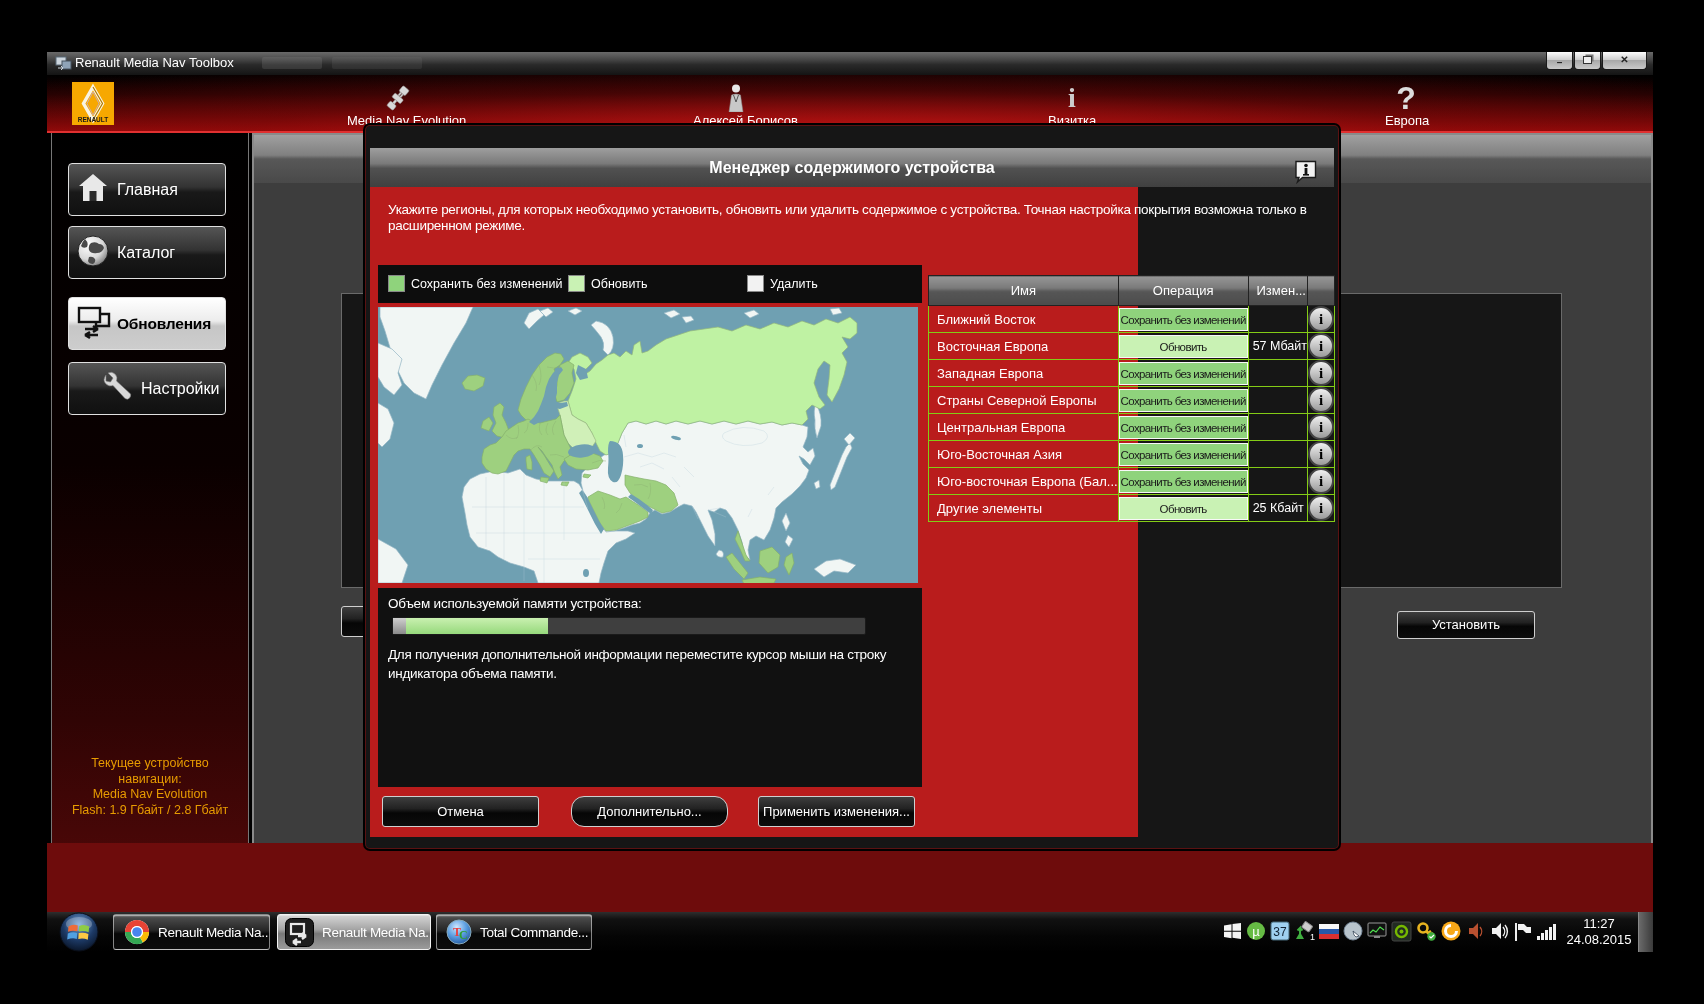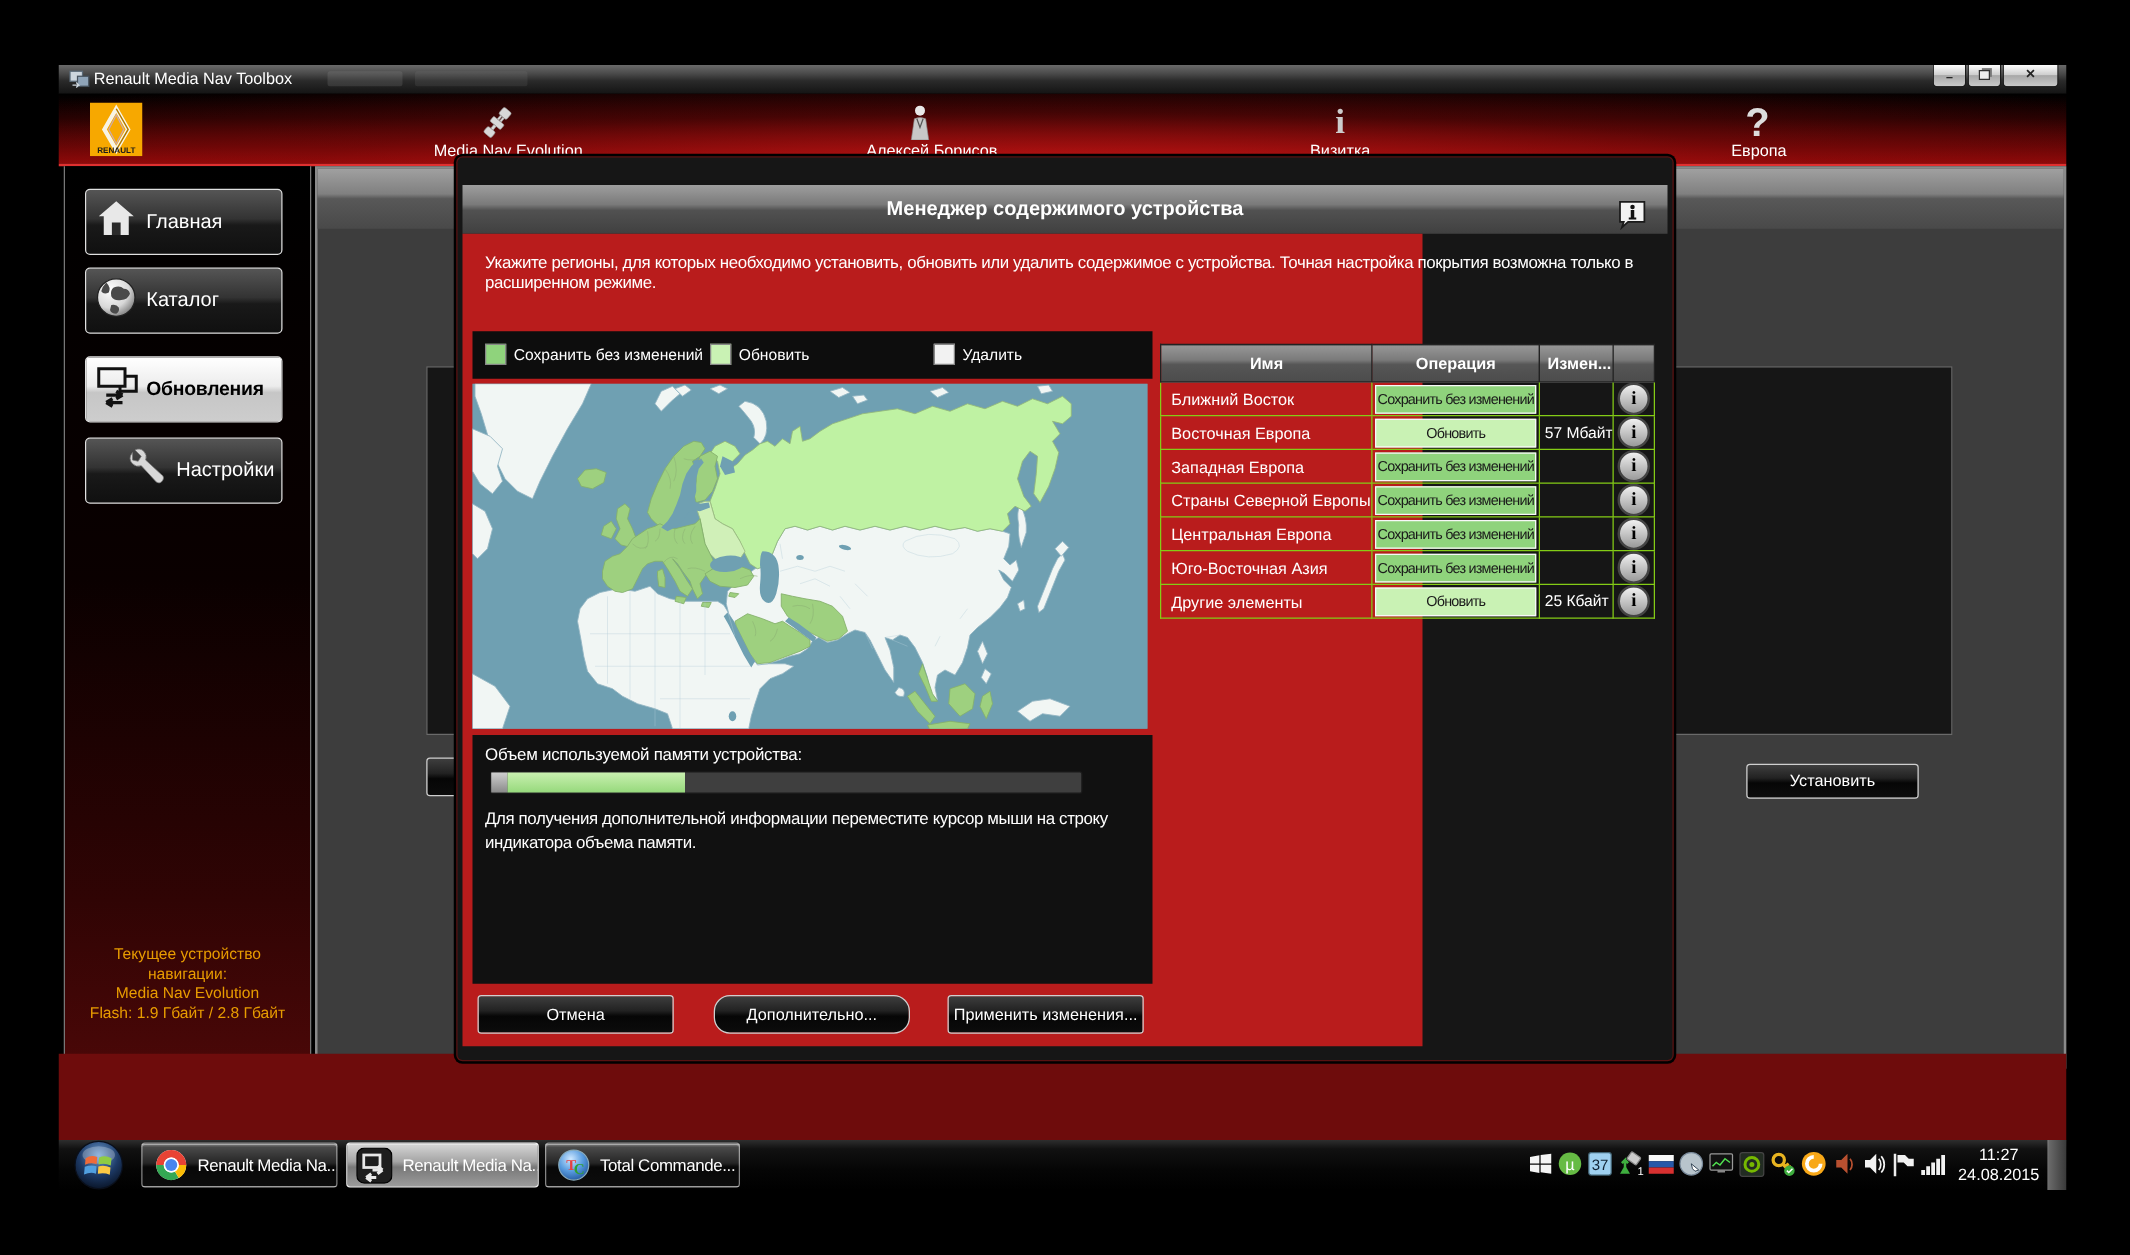--- a/index.html
+++ b/index.html
@@ -7,21 +7,21 @@
 #titlebar{left:47px;top:52px;width:1606px;height:23px;background:linear-gradient(180deg,#6a6a6a 0%,#4a4a4a 30%,#2a2a2a 55%,#141414 100%);}
 #titlebar .ttext{left:28px;top:3px;color:#fff;font-size:13px;}
 .winbtns{right:6px;top:0;height:17px;display:flex;}
 .winbtn{width:27px;height:18px;border:1px solid #1a1a1a;border-top:none;background:linear-gradient(180deg,#fdfdfd,#cfcfcf 45%,#a8a8a8 50%,#c9c9c9);border-radius:0 0 4px 4px;margin-left:1px;color:#222;font-size:10px;font-weight:bold;text-align:center;line-height:15px;}
 
 #redband{left:47px;top:75px;width:1606px;height:56px;background:radial-gradient(ellipse 1100px 80px at 50% 105%,rgba(205,22,22,0.8) 0%,rgba(150,12,12,0.35) 55%,rgba(120,8,8,0) 100%),linear-gradient(180deg,#000 0%,#1c0101 35%,#5e0505 75%,#8e0909 100%);}
 #redline{left:47px;top:131px;width:1606px;height:2px;background:#e03030;}
 .tblabel{color:#fff;font-size:13px;}
 
 #sidebar{left:51px;top:133px;width:198px;height:735px;background:linear-gradient(180deg,#000 0%,#0a0000 45%,#300404 80%,#4d0808 100%);border:1px solid #777;border-top:none;}
-.sbtn{left:68px;width:158px;height:53px;border:1px solid #e0e0e0;border-radius:4px;background:linear-gradient(180deg,#555 0%,#333 45%,#191919 55%,#101010 100%);color:#fff;display:flex;align-items:center;}
+.sbtn{left:68px;width:158px;height:53px;border:1px solid #e0e0e0;border-radius:4px;background:linear-gradient(180deg,#555 0%,#333 45%,#191919 55%,#101010 100%);color:#fff;display:flex;align-items:center;margin-top:12px;}
 .sbtn .lbl{font-size:16px;margin-left:6px;}
 .sbtn .ic{width:36px;text-align:center;margin-left:6px;}
 .sbtn.active{background:linear-gradient(180deg,#fff 0%,#ececec 45%,#c6c6c6 55%,#cdcdcd 100%);color:#000;}
 .sbtn.active .lbl{font-weight:bold;font-size:15.5px;letter-spacing:-0.2px;}
 #devinfo{left:51px;top:756px;width:198px;text-align:center;color:#e89c00;font-size:12.5px;line-height:15.5px;}
 
 #graywin{left:252px;top:133px;width:1401px;height:722px;border:2px solid #8a8a8a;background:#3d3d3d;}
 #graywin .header{left:0;top:0;width:100%;height:48px;background:linear-gradient(180deg,#a0a0a0 0%,#808080 42%,#585858 50%,#494949 100%);}
 #gw-blackpanel{left:87px;top:158px;width:1221px;height:295px;background:#161616;border:1px solid #6a6a6a;}
 .darkbtn{background:linear-gradient(180deg,#3e3e3e 0%,#222 40%,#060606 55%,#0c0c0c 100%);border:1px solid #cfcfcf;border-radius:3px;color:#fff;text-align:center;}
@@ -47,21 +47,21 @@
 #mapwrap{left:8px;top:120px;width:540px;height:276px;background:#6fa0b2;}
 #memory{left:8px;top:401px;width:544px;height:199px;background:#111;color:#fff;}
 #memory .mtitle{left:10px;top:8px;font-size:13.5px;letter-spacing:-0.2px;}
 #membar{left:14px;top:29px;width:474px;height:18px;background:#3f3f3f;border:1px solid #1a1a1a;border-radius:2px;}
 #membar .seg1{left:0;top:0;width:13px;height:16px;background:linear-gradient(180deg,#cfcfcf,#8a8a8a);}
 #membar .seg2{left:13px;top:0;width:142px;height:16px;background:linear-gradient(180deg,#c9f0b0,#96d97c);}
 #memory .mdesc{left:10px;top:57px;width:512px;font-size:13.5px;letter-spacing:-0.3px;line-height:19px;}
 .dlgbtn{top:609px;width:157px;height:31px;font-size:13px;line-height:29px;}
 
 #rtable{left:558px;top:88px;width:396px;border-collapse:collapse;color:#fff;font-size:13px;}
-#rtable th{background:linear-gradient(180deg,#969696 0%,#7a7a7a 40%,#565656 52%,#4c4c4c 100%);border:1px solid #222;font-weight:bold;height:30px;}
+#rtable th{background:linear-gradient(180deg,#969696 0%,#7a7a7a 40%,#565656 52%,#4c4c4c 100%);border:1px solid #222;font-weight:normal;height:30px;}
 #rtable td{border:1px solid #84cc16;height:26px;padding:0;white-space:nowrap;overflow:hidden;}
 #rtable td.nm{padding-left:8px;font-size:13px;}
 .gbtn{display:block;margin:0 auto;width:129px;height:23px;border:1px solid #f8f8f8;background:#8fd37c;color:#1a1a1a;font-size:11.5px;letter-spacing:-0.62px;white-space:nowrap;overflow:hidden;text-align:center;line-height:22px;}
 .gbtn.upd{background:#c9f2b4;}
 .iico{display:block;margin:0 auto;width:26px;height:26px;border-radius:50%;background:linear-gradient(180deg,#f0f0f0,#9a9a9a);border:2px solid #444;color:#000;font-family:"Liberation Serif",serif;font-weight:bold;font-size:15px;text-align:center;line-height:22px;}
 </style></head>
 <body>
 
 <div class="abs" id="titlebar">
   <div class="abs ttext">Renault Media Nav Toolbox</div>
@@ -483,20 +483,30 @@
             <td class="nm">Юго-Восточная Азия</td>
             <td>
               <span class="gbtn">Сохранить без изменений</span>
             </td>
             <td></td>
             <td>
               <span class="iico">i</span>
             </td>
           </tr>
       <tr>
+            <td class="nm">Юго-восточная Европа (Бал...</td>
+            <td>
+              <span class="gbtn">Сохранить без изменений</span>
+            </td>
+            <td></td>
+            <td>
+              <span class="iico">i</span>
+            </td>
+          </tr>
+      <tr>
             <td class="nm">Другие элементы</td>
             <td>
               <span class="gbtn upd">Обновить</span>
             </td>
             <td style="padding-left:4px;font-size:12.5px;">25 Кбайт</td>
             <td>
               <span class="iico">i</span>
             </td>
           </tr>
     </tbody>

